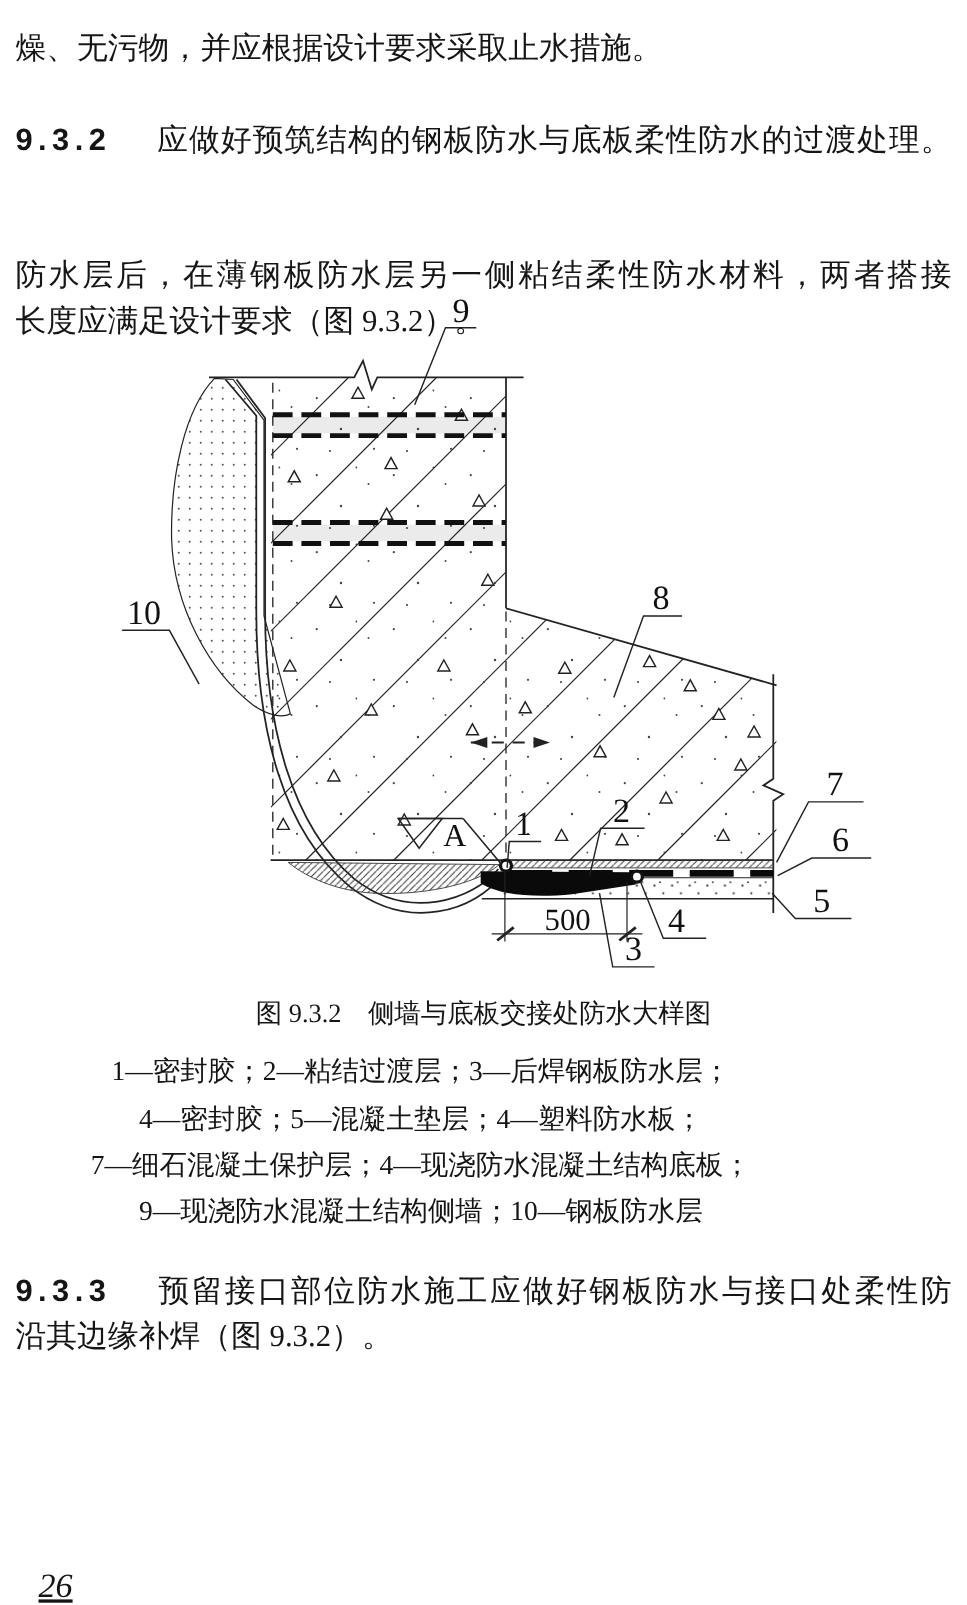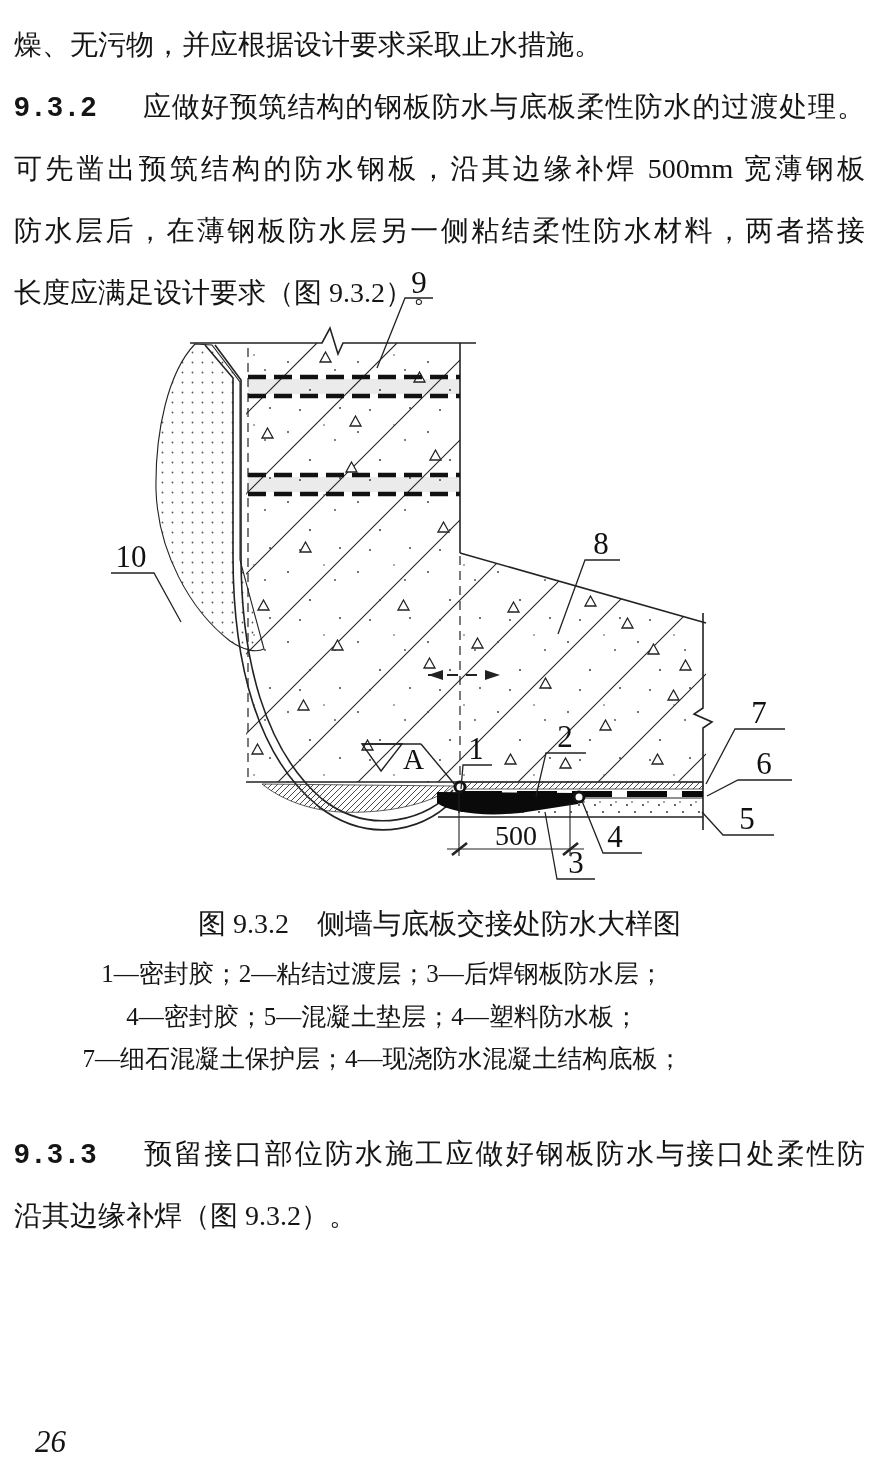--- a/index.html
+++ b/index.html
@@ -2,26 +2,26 @@
 <html><head>
 <meta charset="utf-8">
 <style>
   html,body { margin:0; padding:0; background:#f2f2f2; }
   .page { position:relative; width:879px; height:1459px; background:#ffffff;
           font-family:"Liberation Serif", serif; color:#151515; overflow:hidden; }
   .diagram { position:absolute; left:0; top:0; width:879px; height:1459px; }
   .tline { position:absolute; left:14px; width:851px; font-size:28px; line-height:36px;
            text-align:justify; white-space:nowrap; }
   .tline.wrapok { white-space:normal; }
-  .just { text-align-last:justify; white-space:normal; }
+  .just { text-align-last:justify; white-space:normal;margin-top:20px; }
   .secnum { font-family:"Liberation Sans", sans-serif; font-weight:bold;
             letter-spacing:5px; display:inline-block; min-width:128px; }
-  .caption { position:absolute; left:0; width:879px; text-align:center; font-size:28px; }
+  .caption { position:absolute; left:0; width:879px; text-align:center; font-size:24px; }
   .legend  { position:absolute; left:0; width:765px; text-align:center; font-size:25px; }
-  .pagenum { position:absolute; left:35px; top:1424px; font-size:31px; font-style:italic; }
+  .pagenum { position:absolute; left:35px; top:1424px; font-size:31px; font-style:italic;text-decoration:underline; }
   svg line, svg path, svg polyline { vector-effect:none; }
   .co  { font:31px "Liberation Serif", serif; fill:#111; text-anchor:middle; }
   .dm  { font:28px "Liberation Serif", serif; fill:#111; text-anchor:middle; }
   .ca  { font:29px "Liberation Serif", serif; fill:#111; }
 </style>
 </head>
 <body>
 
 <div class="page">
 
@@ -202,29 +202,29 @@
       <text class="co" x="565" y="747">2</text>
       <text class="co" x="476" y="759">1</text>
     </g>
   </svg>
 
   <div class="tline wrapok" style="top:27px">燥、无污物，并应根据设计要求采取止水措施。</div>
 
   <div class="tline just" style="top:89px">
     <span class="secnum">9.3.2</span><span>应做好预筑结构的钢板防水与底板柔性防水的过渡处理。</span>
   </div>
-  <div class="tline just" style="top:151px">可先凿出预筑结构的防水钢板，沿其边缘补焊 500mm 宽薄钢板</div>
   <div class="tline just" style="top:213px">防水层后，在薄钢板防水层另一侧粘结柔性防水材料，两者搭接</div>
   <div class="tline wrapok" style="top:275px">长度应满足设计要求（图 9.3.2）。</div>
 
   <div class="caption" style="top:905px">图 9.3.2　侧墙与底板交接处防水大样图</div>
 
   <div class="legend" style="top:957px">1—密封胶；2—粘结过渡层；3—后焊钢板防水层；</div>
   <div class="legend" style="top:1000px">4—密封胶；5—混凝土垫层；4—塑料防水板；</div>
   <div class="legend" style="top:1042px">7—细石混凝土保护层；4—现浇防水混凝土结构底板；</div>
+  <div class="legend" style="top:1084px">9—现浇防水混凝土结构侧墙；10—钢板防水层</div>
 
   <div class="tline just" style="top:1136px">
     <span class="secnum">9.3.3</span><span>预留接口部位防水施工应做好钢板防水与接口处柔性防</span>
   </div>
   <div class="tline wrapok" style="top:1198px">沿其边缘补焊（图 9.3.2）。</div>
 
   <div class="pagenum">26</div>
 </div>
 
 </body></html>

